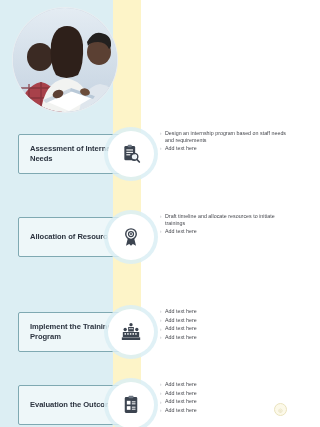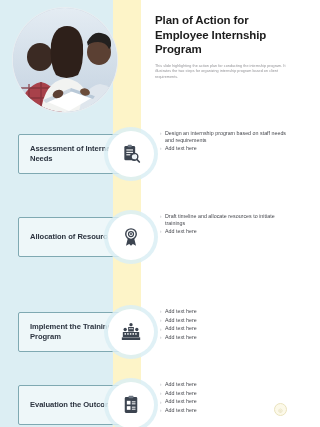--- a/index.html
+++ b/index.html
@@ -144,24 +144,20 @@
         <path d="M30 92 l28-12 l24 8 l-26 15 z" fill="#ffffff" opacity="0.96"></path>
         <path d="M30 92 l28-12 l2 3 l-27 12 z" fill="#cfd8e1"></path>
         <path d="M58 80 l24 8 l-2 3 l-23-8 z" fill="#b9c9d8"></path>
 
         <ellipse cx="45" cy="86" rx="5.5" ry="4" fill="#5d4033" transform="rotate(-20 45 86)"></ellipse>
         <ellipse cx="72" cy="84" rx="5" ry="3.6" fill="#6b4c3a" transform="rotate(14 72 84)"></ellipse>
       </g>
     </svg>
   </div>
 
-  <div class="header">
-    <div class="title">Plan of Action for Employee Internship Program</div>
-    <div class="subtitle">This slide highlighting the action plan for conducting the internship program. It illustrates the two steps for organizing internship program based on client requirements.</div>
-  </div>
 
   <div class="row row-1">
     <div class="label-box">
       <div class="label-text">Assessment of Internal Needs</div>
     </div>
     <div class="icon-disc">
       <svg width="20" height="20" viewBox="0 0 24 24">
         <rect x="4" y="2.5" width="13" height="17" rx="1.6" fill="#3c4450"></rect>
         <rect x="8" y="1" width="5" height="2.8" rx="1" fill="#6f7884"></rect>
         <rect x="6.4" y="6.5" width="8" height="1.3" fill="#ffffff"></rect>

